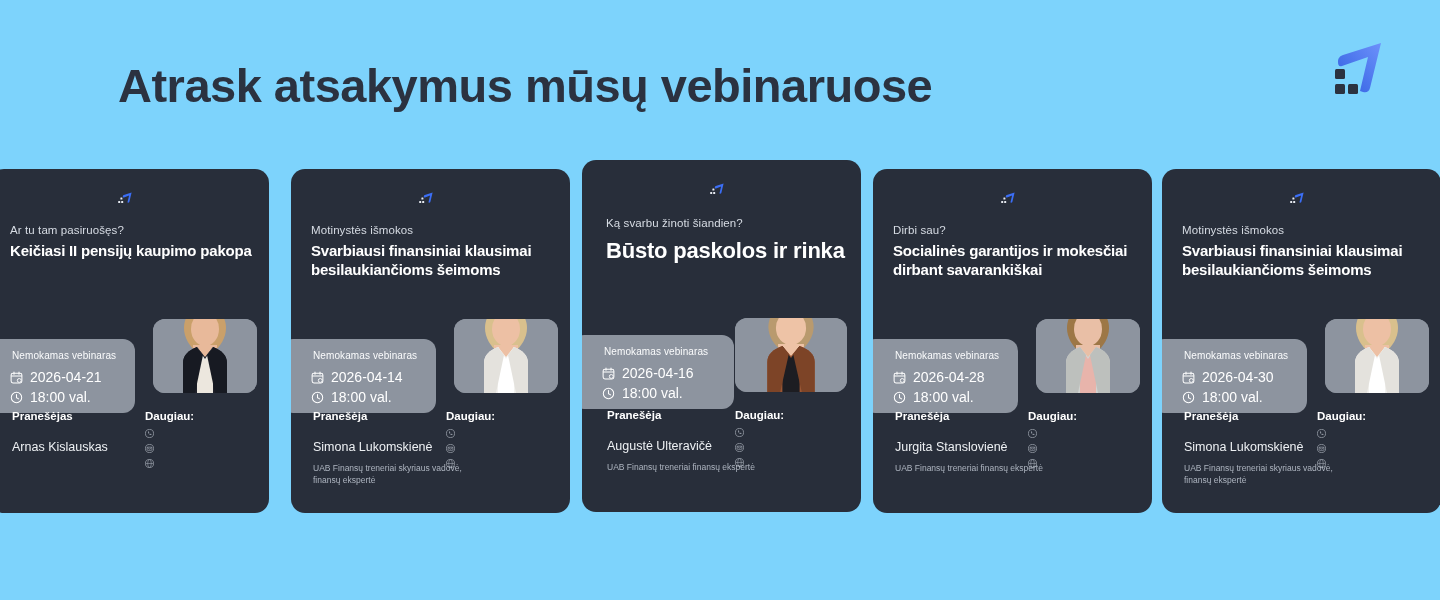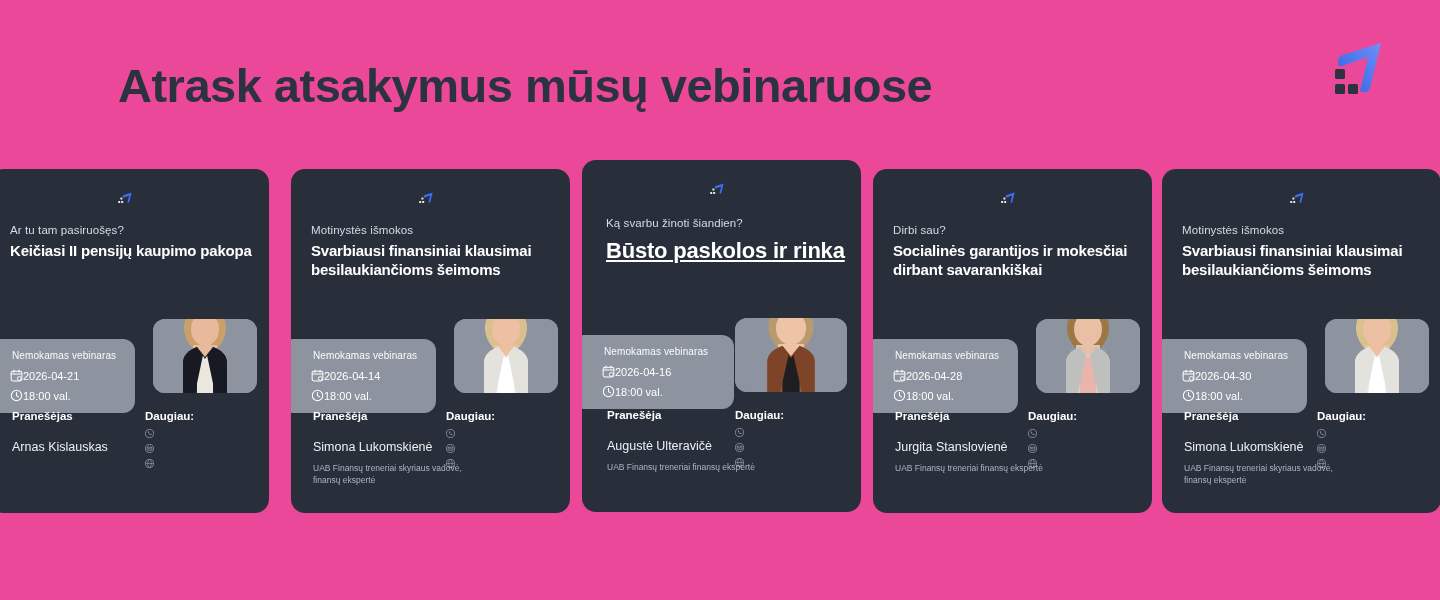--- a/index.html
+++ b/index.html
@@ -2,21 +2,21 @@
 <html><head>
 <meta charset="utf-8">
 <style>
   * { box-sizing: border-box; margin: 0; padding: 0; }
   html, body {
     width: 1440px; height: 600px;
     background: #e8ebec;
     font-family: "Liberation Sans", sans-serif;
     overflow: hidden;
   }
-  .page { position: relative; width: 1440px; height: 600px; background: #ec4899; }
+  .page { position: relative; width: 1440px; height: 600px; background: #7dd3fc; }
 
   
   .header {
     position: absolute; left: 0; top: 0; width: 1440px; height: 165px;
   }
   .page-title {
     position: absolute; left: 118px; top: 58px;
     font-size: 47px; font-weight: 700; letter-spacing: -0.5px;
     color: #2b3240; white-space: nowrap;
   }
@@ -48,21 +48,21 @@
     position: absolute; left: 20px; top: 55px; right: 18px;
     font-size: 11.5px; color: #d7dce4; letter-spacing: 0.1px;
   }
   .card.featured .kicker { top: 57px; left: 24px; }
 
   .headline {
     position: absolute; left: 20px; right: 16px; top: 73px;
     font-size: 15px; font-weight: 700; line-height: 1.26; color: #ffffff;
     letter-spacing: -0.2px;
   }
-  .card.featured .headline { left: 24px; top: 78px; font-size: 22px; line-height: 1.2; text-decoration: underline; }
+  .card.featured .headline { left: 24px; top: 78px; font-size: 22px; line-height: 1.2; }
 
   
   .photo {
     position: absolute; right: 12px; bottom: 120px;
     width: 104px; height: 100px; border-radius: 12px 12px 10px 10px;
     overflow: visible;
   }
   .card.featured .photo { right: 14px; width: 112px; }
   .photo .plate {
     position: absolute; left: 0; bottom: 0; width: 100%; height: 74px;
@@ -74,22 +74,22 @@
   .strip {
     position: absolute; left: -10px; top: 170px; width: 155px; height: 74px;
     background: #8d949f; border-radius: 12px;
   }
   .card.featured .strip { top: 175px; width: 162px; }
   .strip .free {
     position: absolute; left: 32px; top: 11px;
     font-size: 10px; color: #fbfcfd; letter-spacing: 0.1px; white-space: nowrap;
   }
   .strip .row {
-    position: absolute; left: 30px; display: flex; align-items: center; 
-    font-size: 11px; color: #ffffff; white-space: nowrap;
+    position: absolute; left: 30px; display: flex; align-items: center; gap: 7px;
+    font-size: 14px; color: #ffffff; white-space: nowrap;
   }
   .strip .row.r1 { top: 30px; }
   .strip .row.r2 { top: 50px; align-items: center; }
   .strip .row svg { display: block; flex: none; }
 
   
   .foot { position: absolute; left: 0; right: 0; bottom: 0; height: 115px; }
   .speaker { position: absolute; left: 22px; top: 12px; width: 150px; }
   .card.featured .speaker { left: 25px; }
   .speaker .role { font-size: 11.5px; font-weight: 700; color: #fff; }

